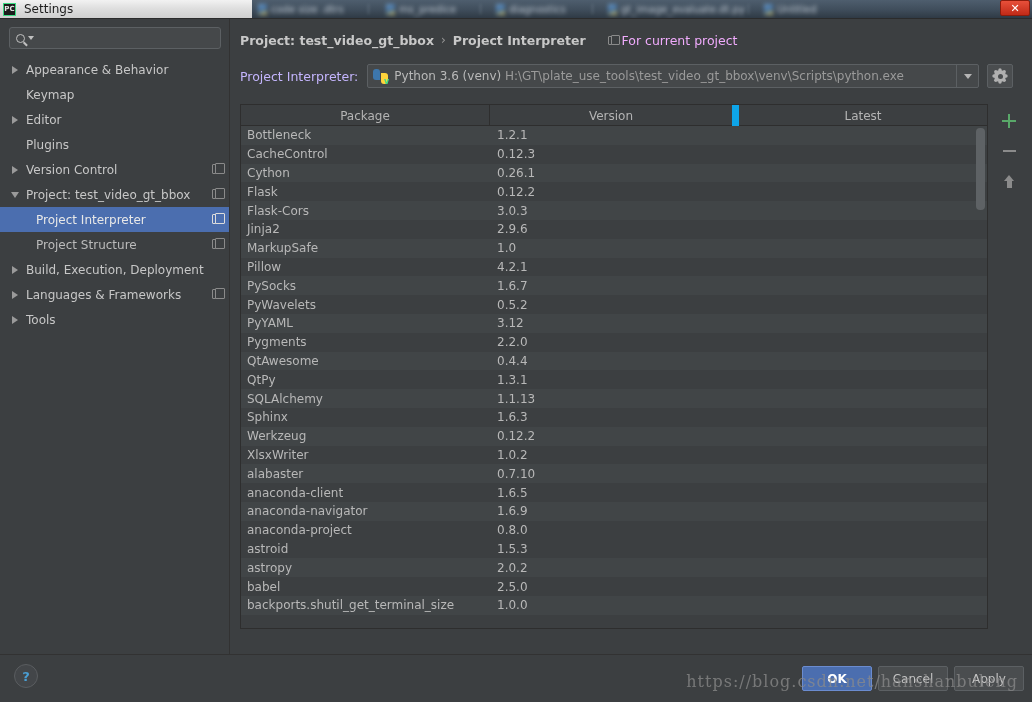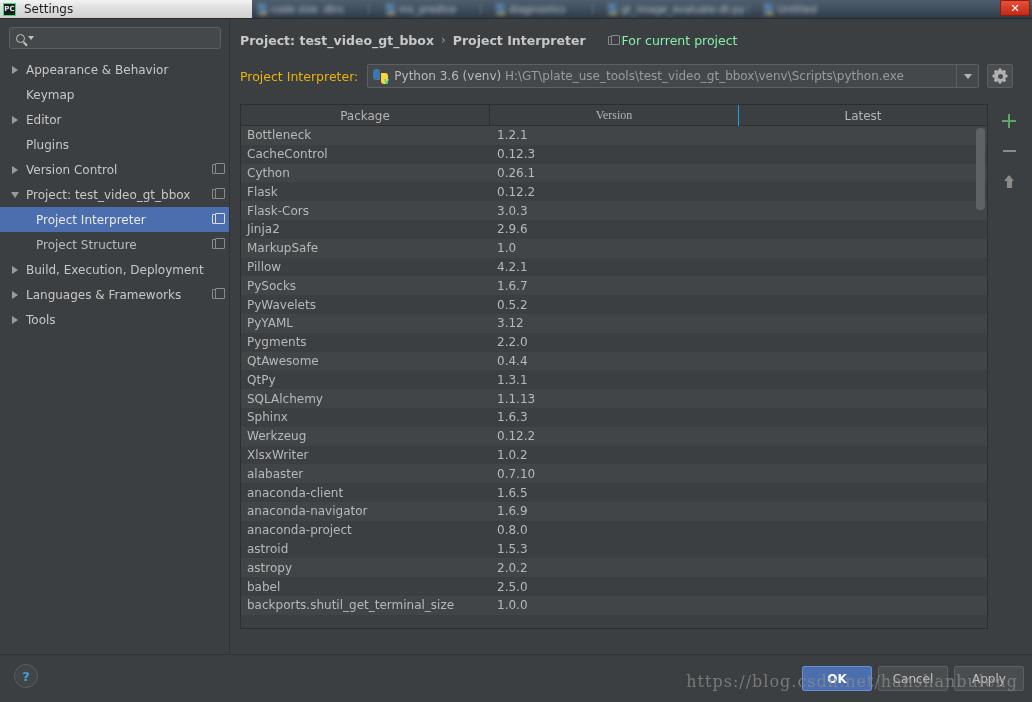--- a/index.html
+++ b/index.html
@@ -161,37 +161,37 @@
     position: absolute; left: 231px; top: 0; right: 0; height: 636px;
     background: #3c3f41;
   }
   .breadcrumb {
     display: flex; align-items: center;
     margin: 12px 0 0 9px; height: 18px; font-size: 12.5px;
   }
   .bc-strong { font-weight: bold; color: #c8c8c8; }
   .bc-sep { margin: 0 7px; color: #9a9a9a; font-size: 12px; }
   .bc-note {
-    margin-left: 22px; color: #86efac; display: flex; align-items: center;
+    margin-left: 22px; color: #f0abfc; display: flex; align-items: center;
   }
   .bc-note .mini-copy {
     position: relative; width: 8px; height: 9px;
     border: 1px solid #8a8a8a; border-radius: 1px; margin-right: 6px;
   }
   .bc-note .mini-copy::before {
     content:''; position:absolute; left: 2px; top: -2px;
     width: 7px; height: 8px; border: 1px solid #8a8a8a;
     border-radius: 1px; background: #3c3f41;
   }
 
   .interp-row {
     display: flex; align-items: center;
     margin: 14px 0 0 9px; height: 26px;
   }
-  .interp-label { color: #eab308; font-size: 12.5px; margin-right: 9px; }
+  .interp-label { color: #c4b5fd; font-size: 12.5px; margin-right: 9px; }
   .combo {
     width: 612px; height: 24px;
     background: #45484a; border: 1px solid #5c6063; border-radius: 2px;
     display: flex; align-items: center; position: relative;
   }
   .py-ico {
     width: 15px; height: 15px; margin: 0 6px 0 5px; position: relative;
     flex: 0 0 auto;
   }
   .py-ico .s1, .py-ico .s2 {
@@ -254,21 +254,21 @@
     background: #3c3f41;
     overflow: hidden;
   }
   .thead { display: flex; height: 21px; background: #3c3f41;
            border-bottom: 1px solid #2e2e2e; }
   .th {
     display: flex; align-items: center; justify-content: center;
     color: #b4b4b4; font-size: 12px; height: 21px; text-align: right;
   }
   .th.c1 { width: 249px; border-right: 1px solid #2e2e2e; }
-  .th.c2 { width: 249px; border-right: 1px solid #0ea5e9; font-family: Liberation Serif, serif; }
+  .th.c2 { width: 249px; border-right: 7px solid #0ea5e9; }
   .th.c3 { width: 248px; }
   .tbody { position: relative; }
   .trow { display: flex; height: 18.8px; align-items: center; }
   .trow.even { background: #414547; }
   .trow.odd  { background: #3c3f41; }
   .td { font-size: 12px; color: #b8b8b8; white-space: nowrap; overflow: hidden; }
   .td.c1 { width: 256px; padding-left: 6px; }
   .td.c2 { width: 246px; }
   .td.c3 { width: 240px; }
   .vscroll {

